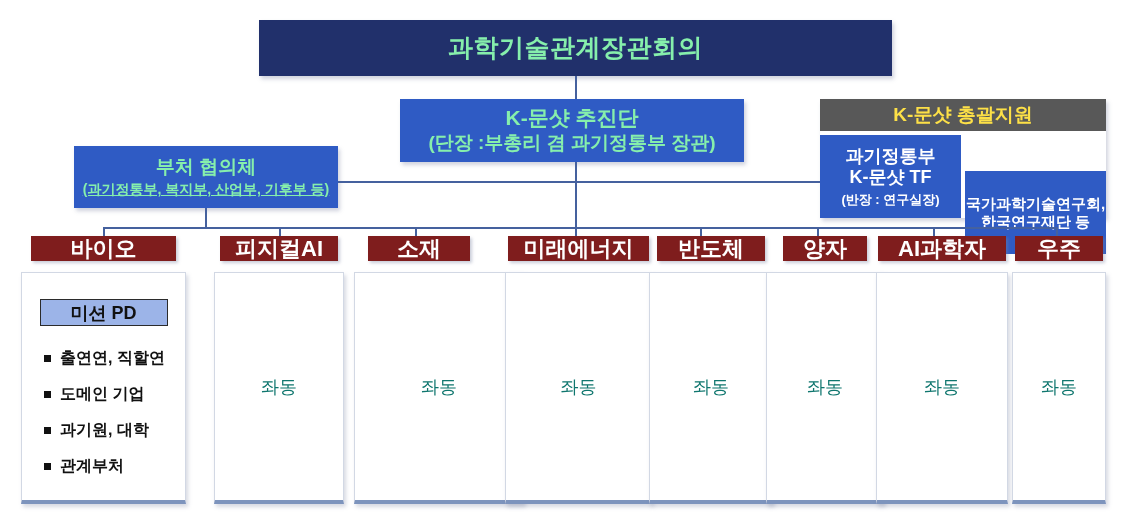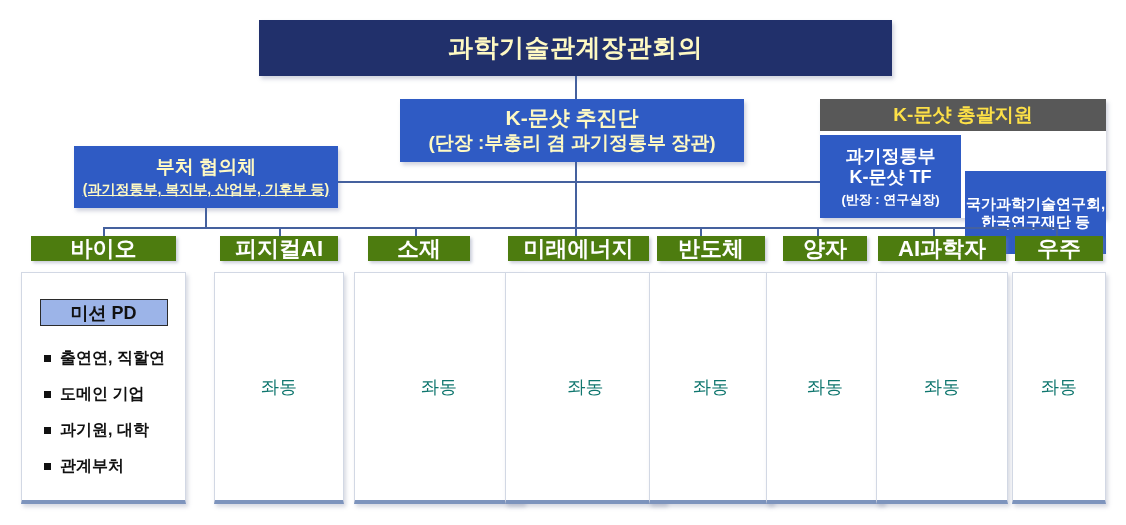--- a/index.html
+++ b/index.html
@@ -23,21 +23,21 @@
 
   
   .box {
     position: absolute;
     box-sizing: border-box;
     display: flex;
     flex-direction: column;
     align-items: center;
     justify-content: center;
     text-align: center;
-    color: #fef9c3;
+    color: #86efac;
     line-height: 1.18;
   }
 
   .box-title {
     font-weight: bold;
     white-space: nowrap;
   }
   .box-sub {
     font-weight: bold;
     white-space: nowrap;
@@ -135,21 +135,21 @@
   
   .col {
     position: absolute;
     top: 236px;
     height: 268px;
   }
   .col-header {
     position: absolute;
     top: 0;
     height: 25px;
-    background: #4d7c0f;
+    background: #7f1d1d;
     color: #ffffff;
     display: flex;
     align-items: center;
     justify-content: center;
     font-weight: bold;
     font-size: 22px;
     white-space: nowrap;
     box-shadow: 2px 2px 3px rgba(120,130,160,0.4);
     box-sizing: border-box;
   }
@@ -304,21 +304,21 @@
     </div>
   </div>
 
   <div class="col" style="left:354px; width:130px;padding-left:40px;">
     <div class="col-header" style="left:14px; width:102px;">소재</div>
     <div class="col-body centered">
       <div class="placeholder-text">좌동</div>
     </div>
   </div>
 
-  <div class="col" style="left:505px; width:147px;padding-left:14px;">
+  <div class="col" style="left:505px; width:147px;">
     <div class="col-header" style="left:3px; width:141px;">미래에너지</div>
     <div class="col-body centered">
       <div class="placeholder-text">좌동</div>
     </div>
   </div>
 
   <div class="col" style="left:649px; width:124px;">
     <div class="col-header" style="left:8px; width:108px;">반도체</div>
     <div class="col-body centered">
       <div class="placeholder-text">좌동</div>

